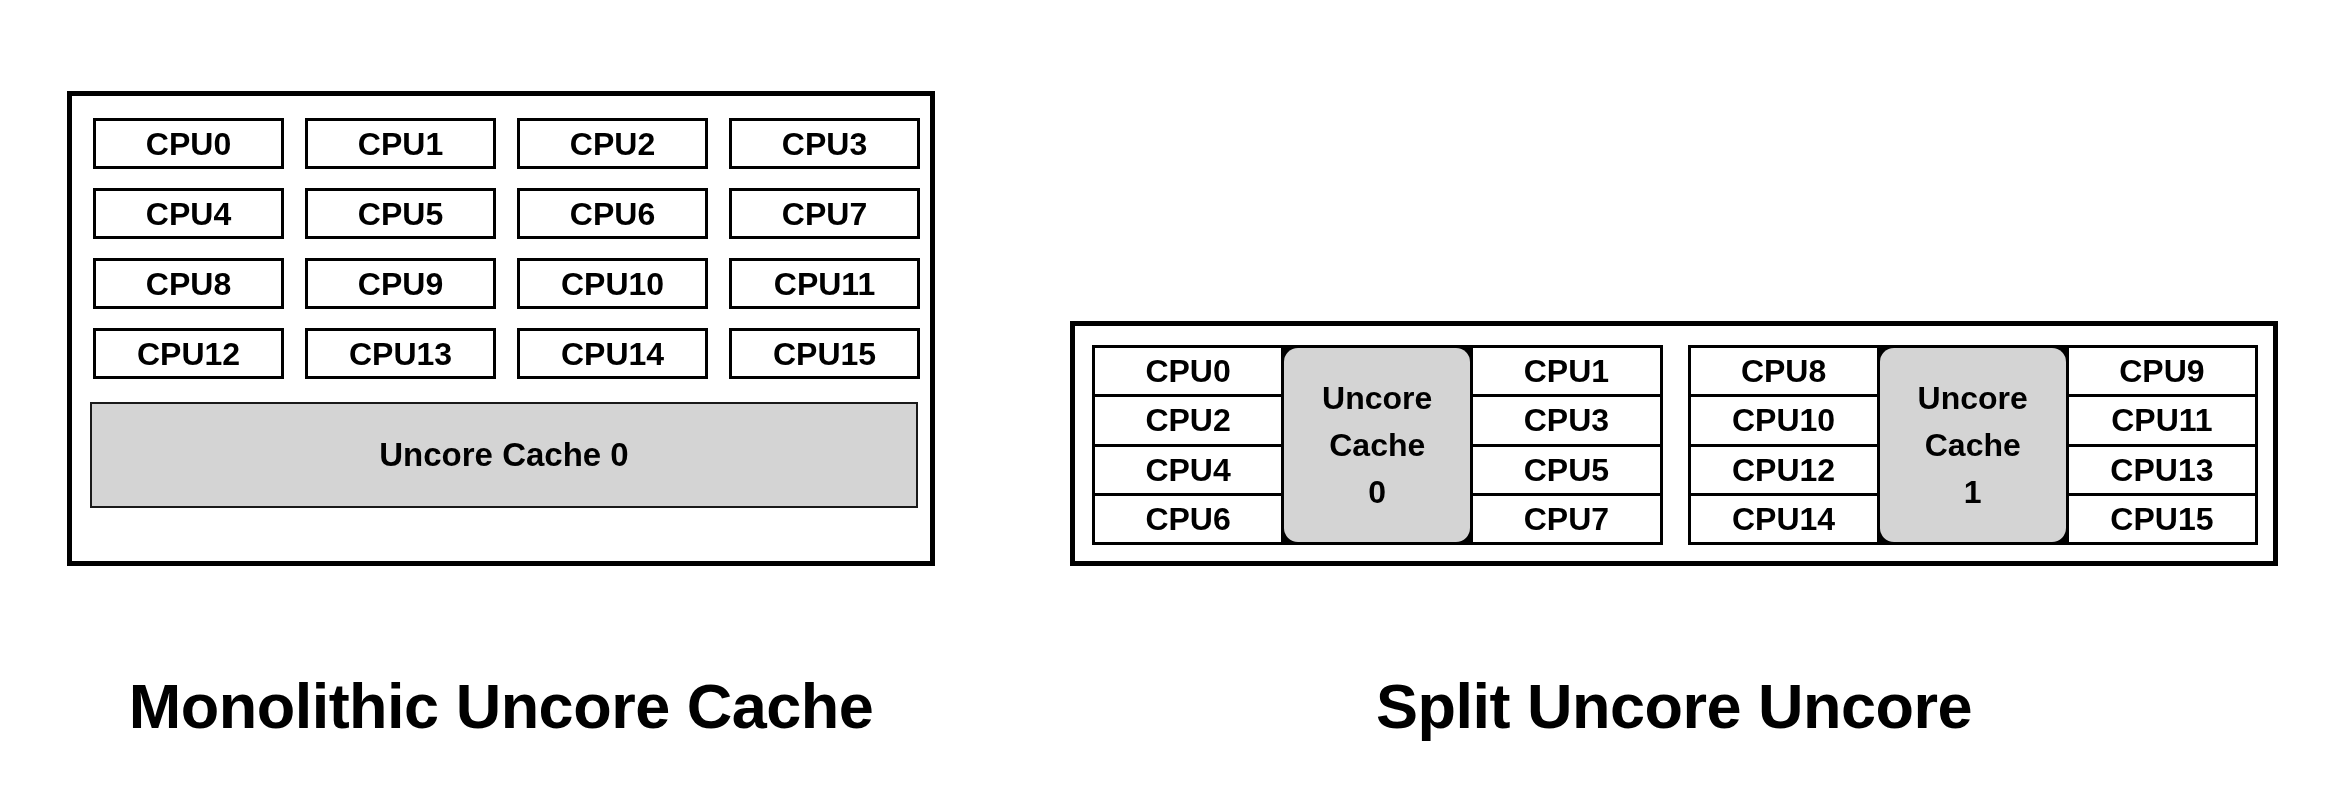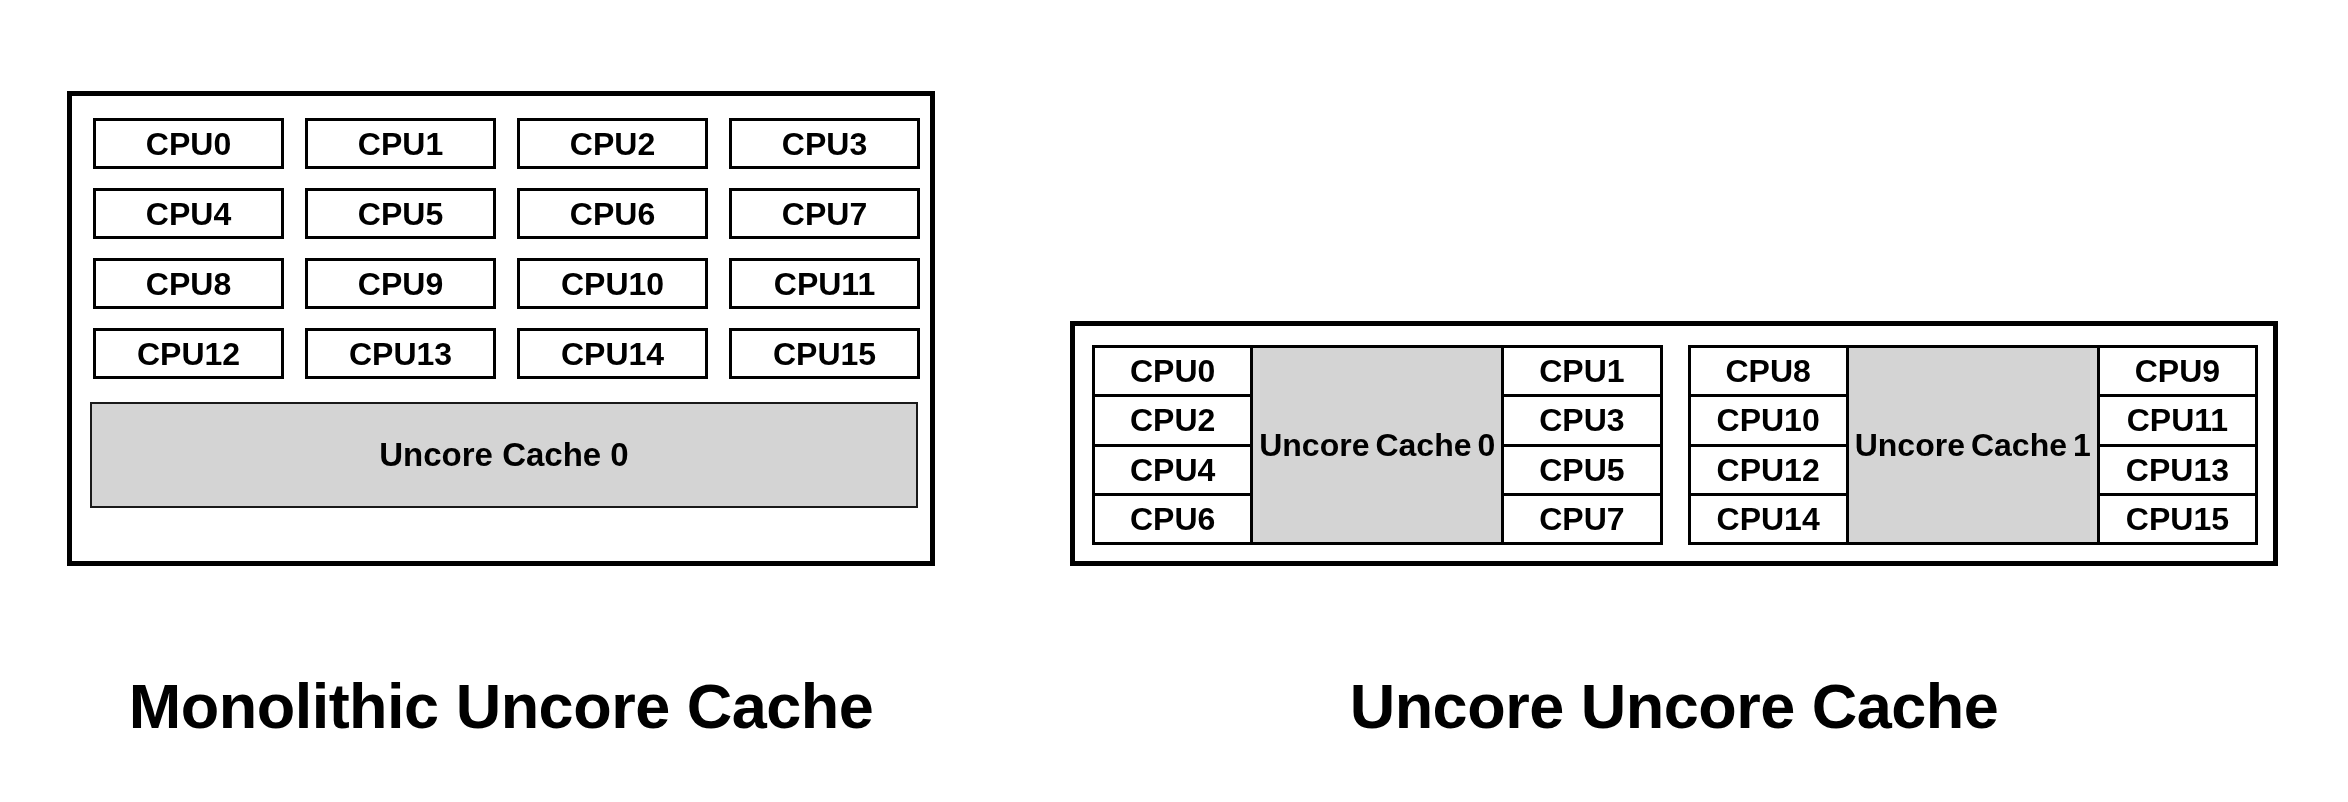--- a/index.html
+++ b/index.html
@@ -70,24 +70,25 @@
   }
   .cluster .cell{
     background:#fff;
     display:flex;align-items:center;justify-content:center;
     font-weight:bold;font-size:32px;line-height:1;
     white-space:nowrap;
   }
   .cluster .cache-cell{
     grid-row:span 4;
     background:var(--cache-fill);
-    display:flex;flex-direction:row;
+    display:flex;flex-direction:column;
     align-items:center;justify-content:center;
     font-weight:bold;font-size:32px;line-height:41px;
     text-align:center;
+    border-radius:14px;
   }
 
   
   .caption{
     position:absolute;
     top:655px;height:90px;line-height:90px;
     text-align:center;
     font-weight:bold;font-size:63px;
     letter-spacing:-0.5px;
     white-space:nowrap;
@@ -151,15 +152,15 @@
         <span>Cache</span>
         <span>1</span>
       </div>
       <div class="cell">CPU9</div>
       <div class="cell">CPU11</div>
       <div class="cell">CPU13</div>
       <div class="cell">CPU15</div>
     </div>
 
   </div>
-  <div class="caption split">Uncore Uncore Cache</div>
+  <div class="caption split">Split Uncore Uncore</div>
 
 </div>
 
 </body></html>

